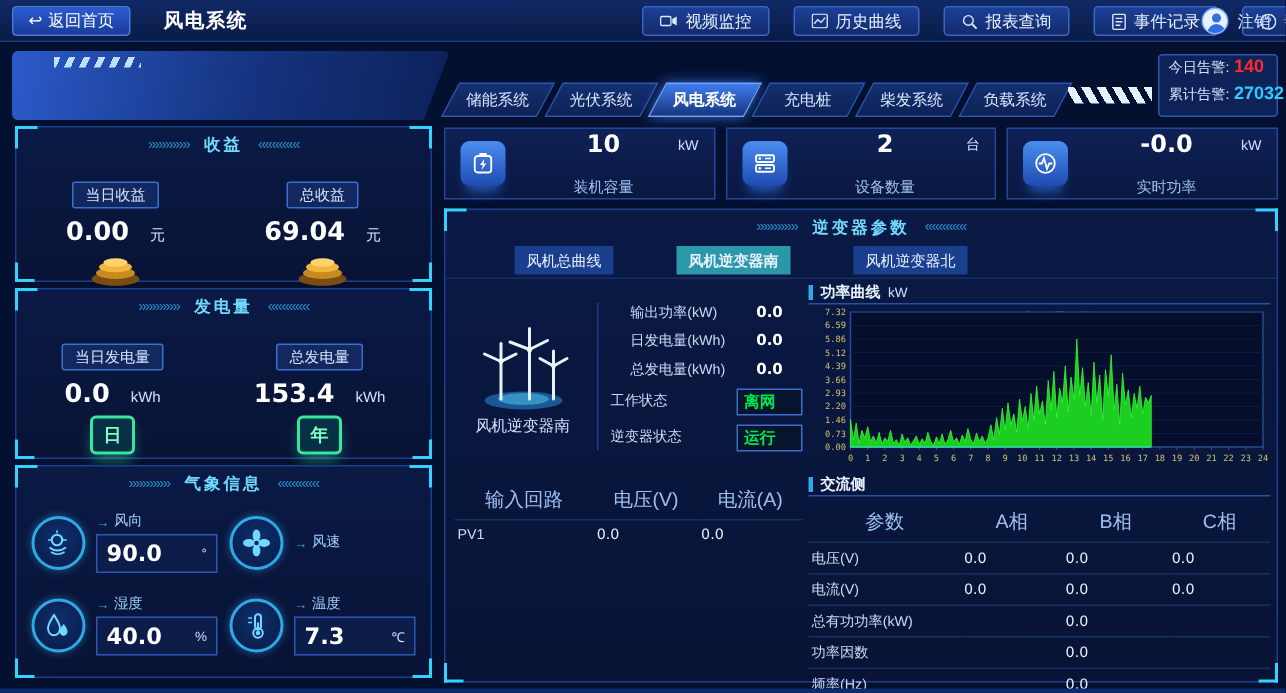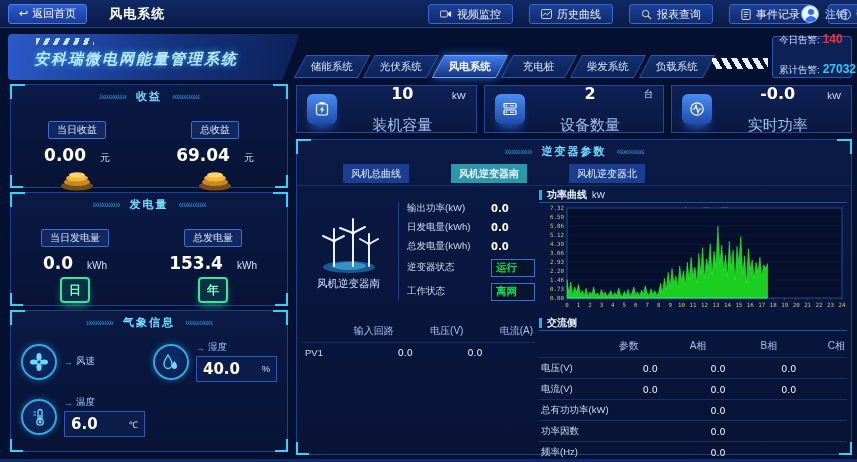--- a/index.html
+++ b/index.html
@@ -46,21 +46,21 @@
     display:flex; align-items:center; justify-content:center; cursor:pointer; }
   .sys-tab span { transform:skewX(28deg); font-size:10.5px; color:#d7e6ff; white-space:nowrap; }
   .sys-tab.active { background:linear-gradient(#3f7df0,#16367f); border-color:#6fa4ff;
     box-shadow:0 0 8px rgba(63,125,240,.8); }
   .sys-tab.active span { color:#fff; font-weight:bold; }
 
   .alarm-stripes { position:absolute; left:712px; top:58px; width:56px; height:11px;
     background:repeating-linear-gradient(60deg,transparent 0 4px,#e8f1ff 4px 9px); }
   .alarm-box { position:absolute; left:772px; top:36px; width:80px; height:42px;
     background:#0d2357; border:1px solid #2c57b5; border-radius:3px;
-    display:flex; flex-direction:column; justify-content:flex-end; gap:15px; padding-left:6px; }
+    display:flex; flex-direction:column; justify-content:flex-start; gap:3px; padding-left:6px; }
   .alarm-row { display:flex; align-items:baseline; gap:3px; font-size:9.5px; color:#cfe0ff; white-space:nowrap; }
   .alarm-today-val { color:#ff2b2b; font-size:12px; font-weight:bold; }
   .alarm-total-val { color:#2fc8ff; font-size:12px; font-weight:bold; }
 
   
   .panel { position:absolute; background:linear-gradient(#0a1a45,#081335);
     border:1px solid #1d3f8f; }
   .panel::before { content:""; position:absolute; top:-1px; left:-1px; width:13px; height:13px;
     border-top:2px solid #35d2ff; border-left:2px solid #35d2ff; }
   .panel::after { content:""; position:absolute; top:-1px; right:-1px; width:13px; height:13px;
@@ -105,53 +105,53 @@
   .stats { position:absolute; left:296px; top:85px; width:556px; height:48px; display:flex; gap:7px; }
   .stat-card { flex:1; background:linear-gradient(#0e2156,#0a1840); border:1px solid #24479c;
     display:flex; align-items:center; padding:0 8px 0 10px; }
   .stat-icon { width:30px; height:30px; min-width:30px; border-radius:6px;
     background:linear-gradient(#4a8df0,#1f4bb0); display:flex; align-items:center; justify-content:center;
     box-shadow:0 8px 8px -4px rgba(47,110,220,.7); }
   .stat-right { flex:1; display:flex; flex-direction:column; align-items:center; }
   .stat-vrow { width:100%; display:flex; align-items:baseline; justify-content:center; gap:0; position:relative; }
   .stat-val { font-size:16px; font-weight:bold; color:#fff; font-family:"DejaVu Sans", sans-serif; }
   .stat-unit { position:absolute; right:2px; bottom:2px; font-size:9.5px; color:#cfe0ff; }
-  .stat-label { font-size:15px; color:#9fc0ef; margin-top:13px; }
+  .stat-label { font-size:10px; color:#9fc0ef; margin-top:13px; }
 
   
   .main-panel { left:296px; top:139px; width:556px; height:316px; }
   .inv-tabs { position:absolute; left:6px; top:24px; display:flex; gap:2px; }
   .inv-tab { height:19px; padding:0 8px; display:flex; align-items:center;
     background:#1b3f8f; font-size:10px; color:#e8f1ff; cursor:pointer;margin-left:40px; }
   .inv-tab.active { background:#2a98a8; font-weight:bold; }
   .inv-sep { position:absolute; left:0; top:45px; width:100%; border-top:1px solid #13306b; }
 
   .info-box { position:absolute; left:6px; top:52px; width:232px; height:118px; display:flex; }
   .turbine-wrap { width:96px; display:flex; flex-direction:column; align-items:center; justify-content:center; }
   .device-label { font-size:10.5px; color:#cfe0ff; margin-top:2px; white-space:nowrap; }
   .info-div { width:1px; background:#1d3f8f; margin:10px 4px; }
-  .metrics { flex:1; display:flex; flex-direction:column; justify-content:center; gap:6px; padding-left:4px; }
+  .metrics { flex:1; display:flex; flex-direction:column; justify-content:center; gap:6px; padding-left:4px;align-items:center; }
   .m-row { display:flex; align-items:center; font-size:9.5px; color:#c9dcf5; }
   .m-row .lbl { width:84px; }
   .m-row .v { color:#fff; font-weight:bold; font-size:10px; font-family:"DejaVu Sans", sans-serif; }
   .status-box { min-width:44px; text-align:left; border:1px solid #3a6fd0; background:#06142e;
     color:#00e64d; font-size:10.5px; font-weight:bold; padding:1px 4px; }
 
   .chart-box { position:absolute; left:242px; top:48px; width:308px; height:124px; }
   .sec-head { display:flex; align-items:center; gap:5px; height:15px; border-bottom:1px solid #2a4f9e; }
   .sec-bar { width:3px; height:10px; background:#2fa8e8; }
   .sec-title { font-size:10px; font-weight:bold; color:#e6f2ff; }
   .sec-unit { font-size:9px; color:#cfe0ff; }
   .chart-title { position:absolute; left:0; right:0; top:18px; text-align:center;
     font-size:10.5px; font-weight:bold; color:#fff; letter-spacing:1px; }
 
   .dc-box { position:absolute; left:6px; top:176px; width:232px; height:132px; }
   .ac-box { position:absolute; left:242px; top:176px; width:308px; height:132px; }
   table.data { width:100%; border-collapse:collapse; margin-top:4px; }
-  table.data th { font-size:10px; color:#9fc0ef; font-weight:normal; text-align:right; padding:4px 2px; }
+  table.data th { font-size:13px; color:#9fc0ef; font-weight:normal; text-align:center; padding:4px 2px; }
   table.data td { font-size:9.5px; color:#e8f1ff; padding:3.5px 2px; border-top:1px solid #16305f;
     font-family:"DejaVu Sans", sans-serif; }
   table.data td.p { font-family:"Liberation Sans", sans-serif; color:#c9dcf5; }
 
   .footer-line { position:absolute; left:0; bottom:0; width:100%; height:3px; background:#0d2b6b; }
 </style>
 </head>
 <body>
 
 <div class="topbar">
@@ -205,21 +205,20 @@
     <div class="avatar">
         <i></i>
         <b></b>
       </div>
     <span class="logout-label">注销</span>
   </div>
 </div>
 
 <div class="brand">
   <div class="brand-stripes"></div>
-  <div class="brand-title">安科瑞微电网能量管理系统</div>
 </div>
 
 <div class="sys-tabs">
   <div class="sys-tab">
       <span>储能系统</span>
     </div>
   <div class="sys-tab">
       <span>光伏系统</span>
     </div>
   <div class="sys-tab active">
@@ -320,20 +319,39 @@
 
 <div class="panel" style="left:10px;top:310px;width:278px;height:142px;">
   <i class="cb1"></i>
     <i class="cb2"></i>
   <div class="panel-head">
     <span class="deco">»»»»»»</span>
     <span class="t">气象信息</span>
     <span class="deco">««««««</span>
   </div>
   <div class="weather-grid">
+    <div class="w-cell">
+      <div class="w-icon">
+        <svg width="20" height="20" viewBox="0 0 20 20">
+            <circle cx="9" cy="8" r="3.5" fill="none" stroke="#6fd9ff" stroke-width="1.4"></circle>
+            <line x1="9" y1="1.5" x2="9" y2="3.5" stroke="#6fd9ff"></line>
+            <line x1="3" y1="8" x2="5" y2="8" stroke="#6fd9ff"></line>
+            <line x1="13" y1="8" x2="15.5" y2="8" stroke="#6fd9ff"></line>
+            <path d="M4 13 q5 4 11 0" fill="none" stroke="#6fd9ff" stroke-width="1.3"></path>
+            <path d="M5 16 q4.5 3 9 0" fill="none" stroke="#6fd9ff" stroke-width="1.1"></path>
+          </svg>
+      </div>
+      <div class="w-right">
+        <div class="w-label">风向</div>
+        <div class="w-valbox">
+          <span class="w-val">90.0</span>
+          <span class="w-unit">°</span>
+        </div>
+      </div>
+    </div>
     <div class="w-cell">
       <div class="w-icon">
         <svg width="20" height="20" viewBox="0 0 20 20">
             <g fill="#6fd9ff">
               <ellipse cx="10" cy="5" rx="2.6" ry="4"></ellipse>
               <ellipse cx="10" cy="15" rx="2.6" ry="4"></ellipse>
               <ellipse cx="5" cy="10" rx="4" ry="2.6"></ellipse>
               <ellipse cx="15" cy="10" rx="4" ry="2.6"></ellipse>
             </g>
             <circle cx="10" cy="10" r="2" fill="#0a2a5e" stroke="#6fd9ff"></circle>
@@ -365,21 +383,21 @@
             <circle cx="11" cy="15" r="3.2" fill="none" stroke="#6fd9ff" stroke-width="1.3"></circle>
             <circle cx="11" cy="15" r="1.5" fill="#6fd9ff"></circle>
             <line x1="11" y1="13.5" x2="11" y2="8" stroke="#6fd9ff" stroke-width="1.5"></line>
             <line x1="4.5" y1="5" x2="7" y2="5" stroke="#6fd9ff"></line>
             <line x1="4.5" y1="8" x2="7" y2="8" stroke="#6fd9ff"></line>
           </svg>
       </div>
       <div class="w-right">
         <div class="w-label">温度</div>
         <div class="w-valbox">
-          <span class="w-val">6.0</span>
+          <span class="w-val">7.3</span>
           <span class="w-unit">℃</span>
         </div>
       </div>
     </div>
   </div>
 </div>
 
 <div class="stats">
   <div class="stat-card">
     <div class="stat-icon">
@@ -482,26 +500,26 @@
       </div>
       <div class="m-row">
         <span class="lbl">日发电量(kWh)</span>
         <span class="v">0.0</span>
       </div>
       <div class="m-row">
         <span class="lbl">总发电量(kWh)</span>
         <span class="v">0.0</span>
       </div>
       <div class="m-row">
+        <span class="lbl">工作状态</span>
+        <span class="status-box">离网</span>
+      </div>
+      <div class="m-row">
         <span class="lbl">逆变器状态</span>
         <span class="status-box">运行</span>
-      </div>
-      <div class="m-row">
-        <span class="lbl">工作状态</span>
-        <span class="status-box">离网</span>
       </div>
     </div>
   </div>
 
   <div class="chart-box">
     <div class="sec-head">
       <span class="sec-bar"></span>
       <span class="sec-title">功率曲线</span>
       <span class="sec-unit">kW</span>
     </div>

